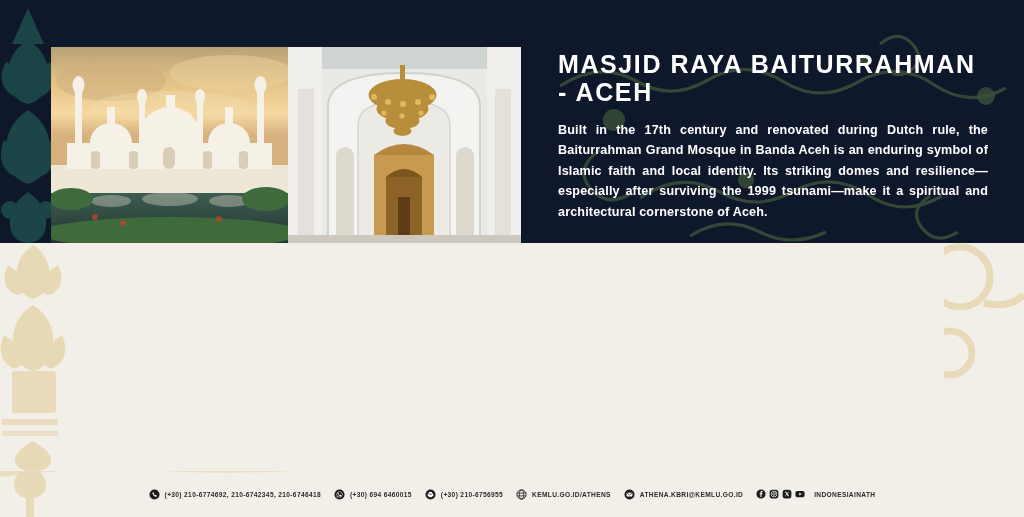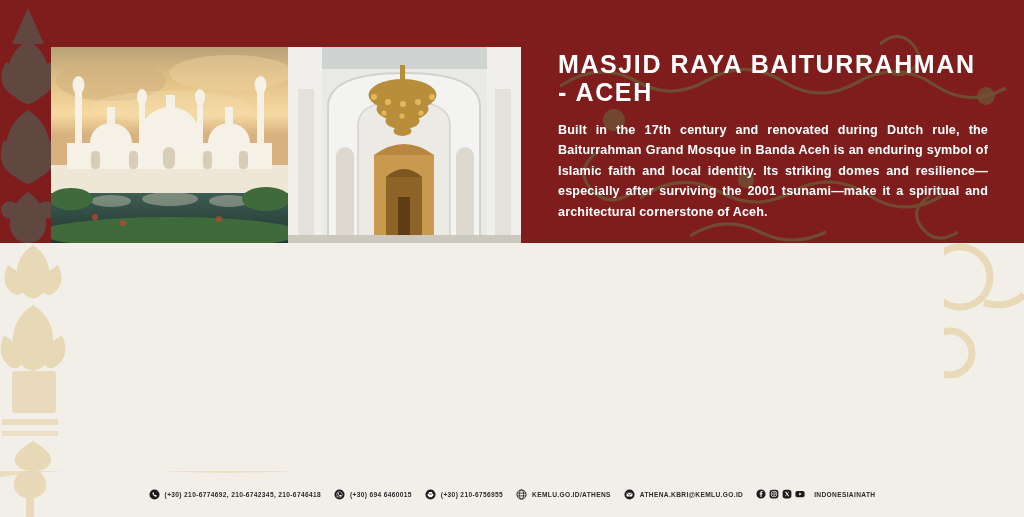--- a/index.html
+++ b/index.html
@@ -4,21 +4,21 @@
 <style>
   html,body{margin:0;padding:0;}
   body{
     width:1024px;height:517px;overflow:hidden;
     font-family:"Liberation Sans", sans-serif;
     background:#f2efe8;
   }
   .poster{position:relative;width:1024px;height:517px;overflow:hidden;background:#f2efe8;}
 
   
-  .top-panel{position:absolute;left:0;top:0;width:1024px;height:243px;background:#7f1d1d;overflow:hidden;}
+  .top-panel{position:absolute;left:0;top:0;width:1024px;height:243px;background:#0f172a;overflow:hidden;}
   .top-panel-orn{position:absolute;inset:0;opacity:.55;}
   .left-orn{position:absolute;left:0;top:0;width:56px;height:243px;opacity:.38;}
 
   
   .bottom-panel{position:absolute;left:0;top:243px;width:1024px;height:228px;background:#f2efe8;overflow:hidden;}
   .bottom-orn{position:absolute;left:0;top:0;width:66px;height:228px;opacity:.95;}
   .right-orn{position:absolute;right:0;top:0;width:80px;height:228px;opacity:.9;}
 
   
   .footer{position:absolute;left:0;top:471px;width:1024px;height:46px;background:#f2efe8;overflow:hidden;}
@@ -189,21 +189,21 @@
         <g fill="#ddd9cf">
           <rect x="48" y="100" width="18" height="96" rx="9"></rect>
           <rect x="168" y="100" width="18" height="96" rx="9"></rect>
         </g>
         <rect y="188" width="233" height="8" fill="#ccc8bd"></rect>
       </svg>
     </div>
 
     <div class="top-text">
       <h2 class="title-top">MASJID RAYA BAITURRAHMAN - ACEH</h2>
-      <p class="body-top">Built in the 17th century and renovated during Dutch rule, the Baiturrahman Grand Mosque in Banda Aceh is an enduring symbol of Islamic faith and local identity. Its striking domes and resilience—especially after surviving the 2001 tsunami—make it a spiritual and architectural cornerstone of Aceh.</p>
+      <p class="body-top">Built in the 17th century and renovated during Dutch rule, the Baiturrahman Grand Mosque in Banda Aceh is an enduring symbol of Islamic faith and local identity. Its striking domes and resilience—especially after surviving the 1999 tsunami—make it a spiritual and architectural cornerstone of Aceh.</p>
     </div>
   </div>
 
   <div class="bottom-panel">
 
     <svg class="bottom-orn" viewBox="0 0 66 228" preserveAspectRatio="none">
       <g fill="#e7d7b4">
         <path d="M33 2 q18 12 16 32 q-2 18-16 22 q-14-4-16-22 q-2-20 16-32z"></path>
         <path d="M8 22 q-8 16 2 26 q9 9 15-2 q5-10-5-16z"></path>
         <path d="M58 22 q8 16-2 26 q-9 9-15-2 q-5-10 5-16z"></path>

